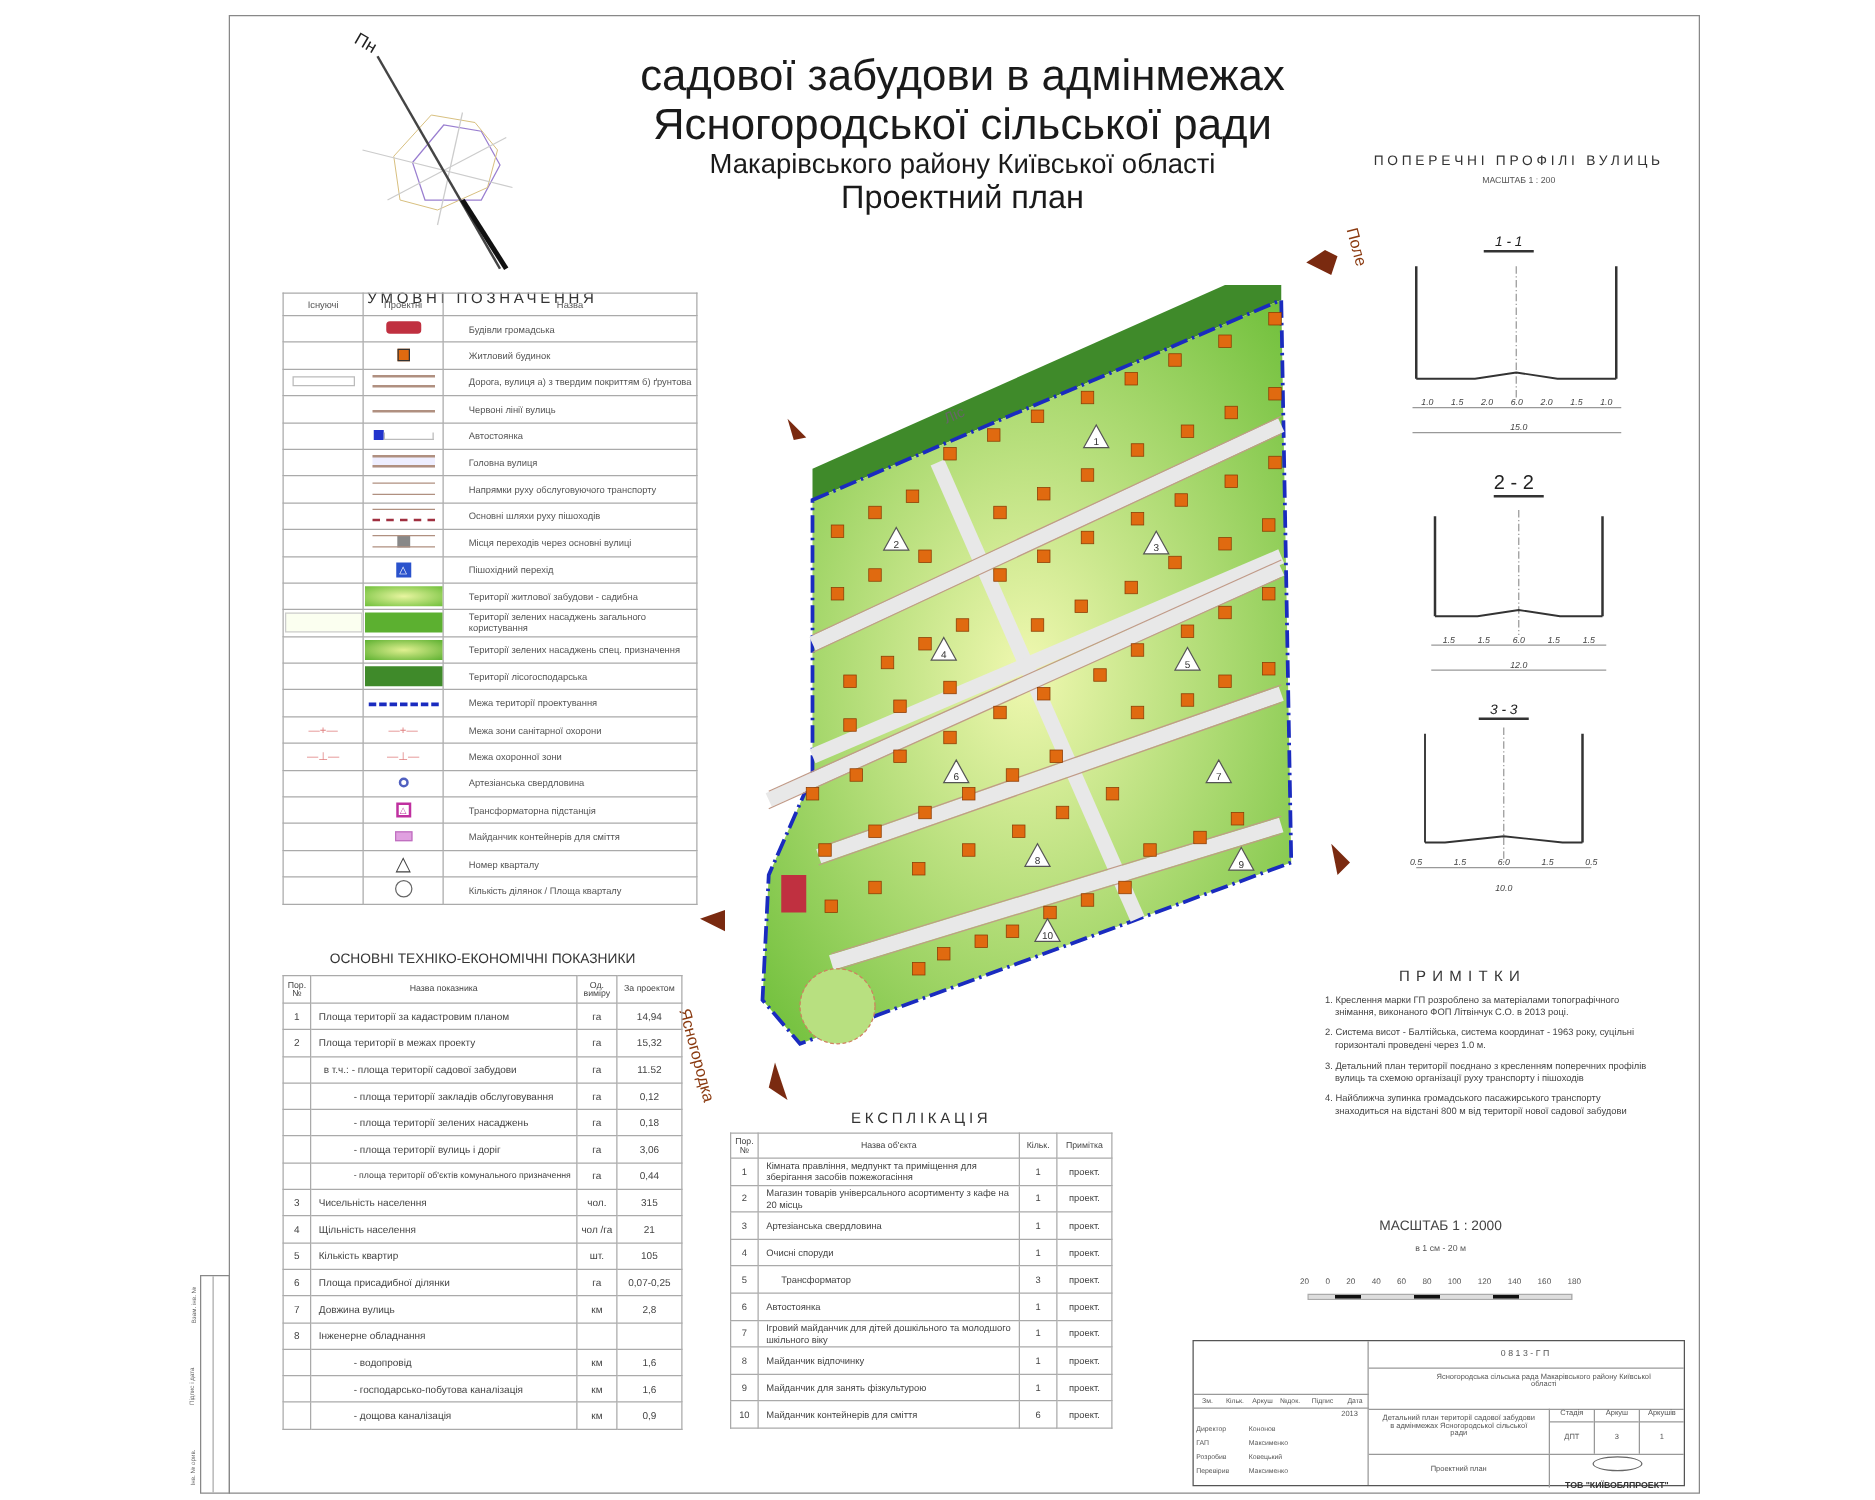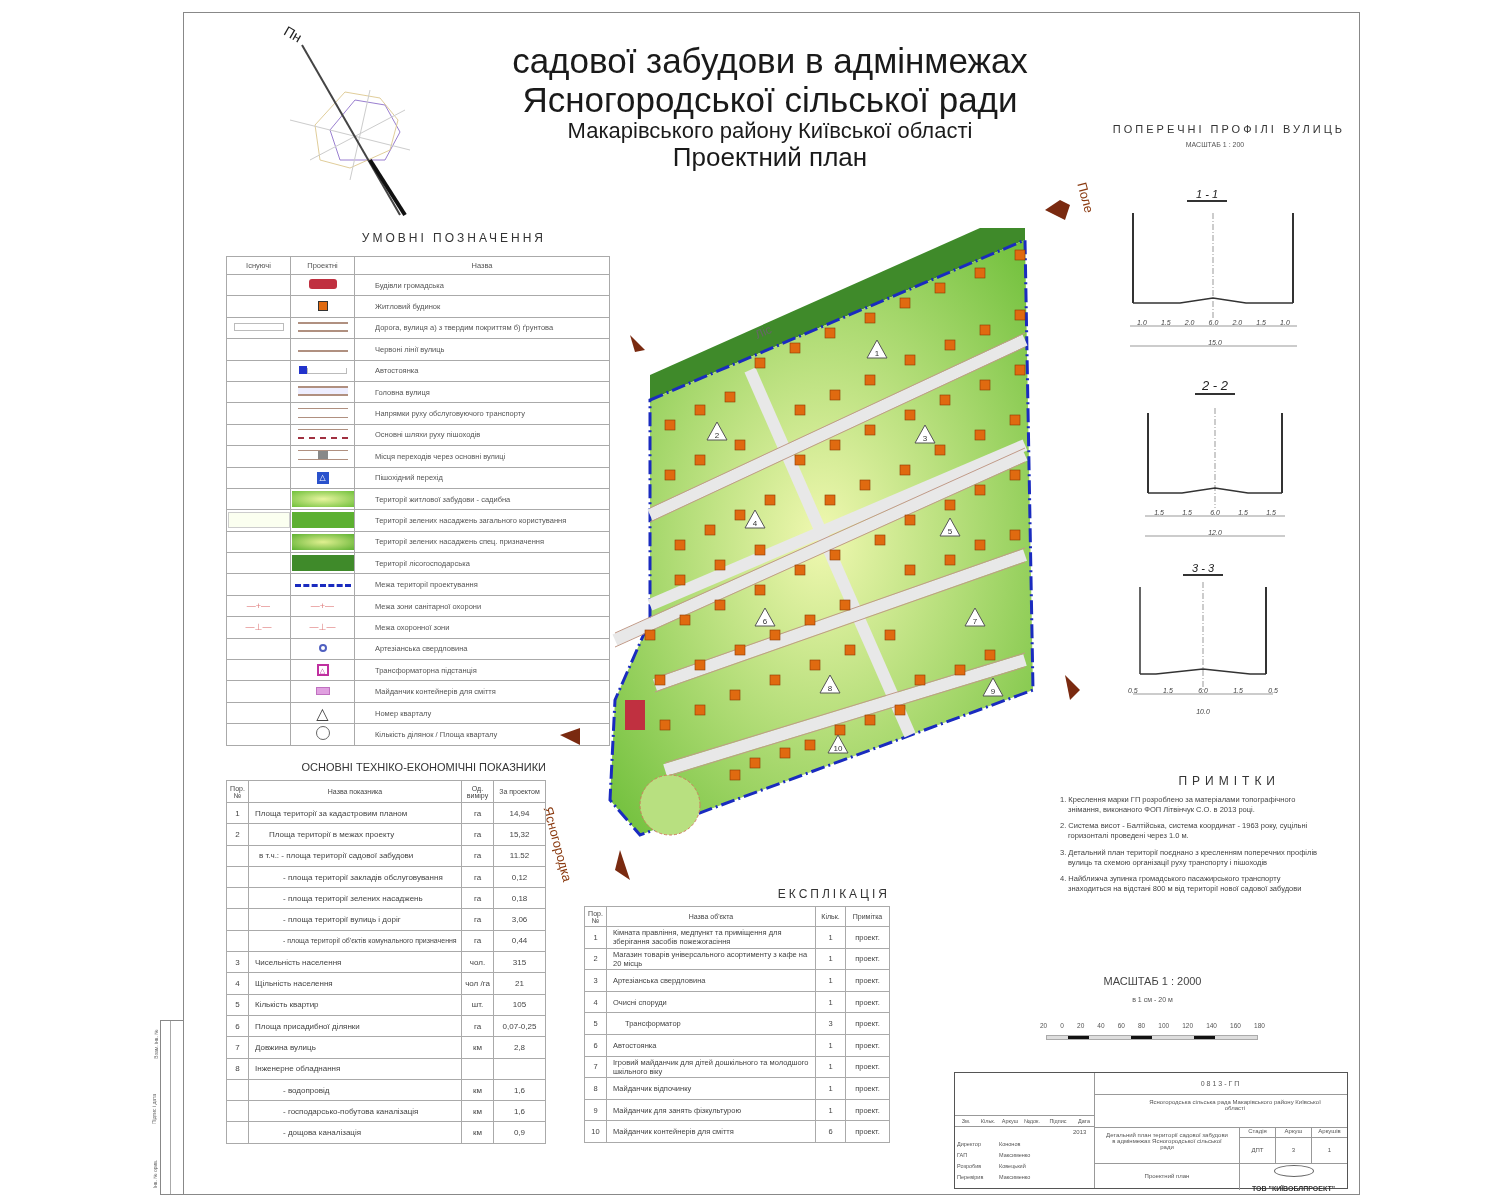--- a/index.html
+++ b/index.html
@@ -5,23 +5,23 @@
   *{box-sizing:border-box;margin:0;padding:0}
   body{width:1500px;height:1200px;background:#fff;font-family:"Liberation Sans",sans-serif;color:#222;position:relative;overflow:hidden}
   .sheet{position:absolute;left:183px;top:12px;width:1177px;height:1183px;border:1.5px solid #888}
   .abs{position:absolute}
   .t-main{left:470px;top:42px;width:600px;text-align:center;line-height:1.1;color:#1a1a1a}
   .t1{font-size:37px}
   .t2{font-size:35px}
   .t3{font-size:35px}
   .t4{font-size:22px}
   .t5{font-size:26px}
-  .sec-title{font-size:12px;letter-spacing:3px;text-align:right;color:#333}
+  .sec-title{font-size:12px;letter-spacing:3px;text-align:center;color:#333}
   table{border-collapse:collapse}
-  .legend{left:226px;top:256px;width:384px;border:1.5px solid #666}
+  .legend{left:226px;top:234px;width:332px;border:1.5px solid #666}
   .legend td,.legend th{border:1px solid #aaa;font-size:7.5px;color:#555;font-weight:normal;height:21.4px;vertical-align:middle}
   .legend th{height:18px;text-align:center}
   .legend td.name{padding-left:20px}
   .legend td.sym{text-align:center}
   .tep{left:226px;top:780px;width:320px;border:1.5px solid #666}
   .tep td,.tep th{border:1px solid #aaa;font-size:8px;color:#444;font-weight:normal;height:21.3px;vertical-align:middle}
   .tep th{height:22px;font-size:7px;text-align:center}
   .tep td.c{text-align:center}
   .exp{left:584px;top:906px;width:306px;border:1.5px solid #666}
   .exp td,.exp th{border:1px solid #aaa;font-size:7.5px;color:#444;font-weight:normal;height:21.6px;vertical-align:middle}
@@ -349,21 +349,21 @@
     <th style="width:52px">За проектом</th>
   </tr>
   <tr>
         <td class="c">1</td>
         <td style="padding-left:6px">Площа території за кадастровим планом</td>
         <td class="c">га</td>
         <td class="c">14,94</td>
       </tr>
   <tr>
         <td class="c">2</td>
-        <td style="padding-left:20px">Площа території в межах проекту</td>
+        <td style="padding-left:6px">Площа території в межах проекту</td>
         <td class="c">га</td>
         <td class="c">15,32</td>
       </tr>
   <tr>
         <td class="c"></td>
         <td style="padding-left:10px">в т.ч.: - площа території садової забудови</td>
         <td class="c">га</td>
         <td class="c">11.52</td>
       </tr>
   <tr>
@@ -538,21 +538,21 @@
       <span>2.0</span>
       <span>6.0</span>
       <span>2.0</span>
       <span>1.5</span>
       <span>1.0</span>
   </div>
   <div style="position:absolute;left:0;top:151px;width:180px;text-align:center;font-size:7px;font-style:italic;color:#444">15.0</div>
 </div>
 
 <div class="abs" style="left:1140px;top:378px;width:150px;height:170px">
-  <div style="position:absolute;left:55px;top:0;width:40px;text-align:center;font-size:13px;font-style:italic;border-bottom:2px solid #333">2 - 2</div>
+  <div style="position:absolute;left:55px;top:0;width:40px;text-align:left;font-size:16px;border-bottom:2px solid #333">2 - 2</div>
   <svg width="150" height="170" style="position:absolute;left:0;top:0">
     <line x1="8" y1="35" x2="8" y2="115" stroke="#333" stroke-width="2"></line>
     <line x1="142" y1="35" x2="142" y2="115" stroke="#333" stroke-width="2"></line>
     <line x1="75" y1="30" x2="75" y2="130" stroke="#999" stroke-dasharray="6,2,1,2"></line>
     <polyline points="8,115 25,115 42,115 75,110 108,115 125,115 142,115" fill="none" stroke="#333" stroke-width="1.5"></polyline>
     <line x1="5" y1="138" x2="145" y2="138" stroke="#999"></line>
     <line x1="5" y1="158" x2="145" y2="158" stroke="#999"></line>
   </svg>
   <div style="position:absolute;left:5px;top:131px;width:140px;display:flex;justify-content:space-around;font-size:7px;font-style:italic;color:#444">
     <span>1.5</span>

